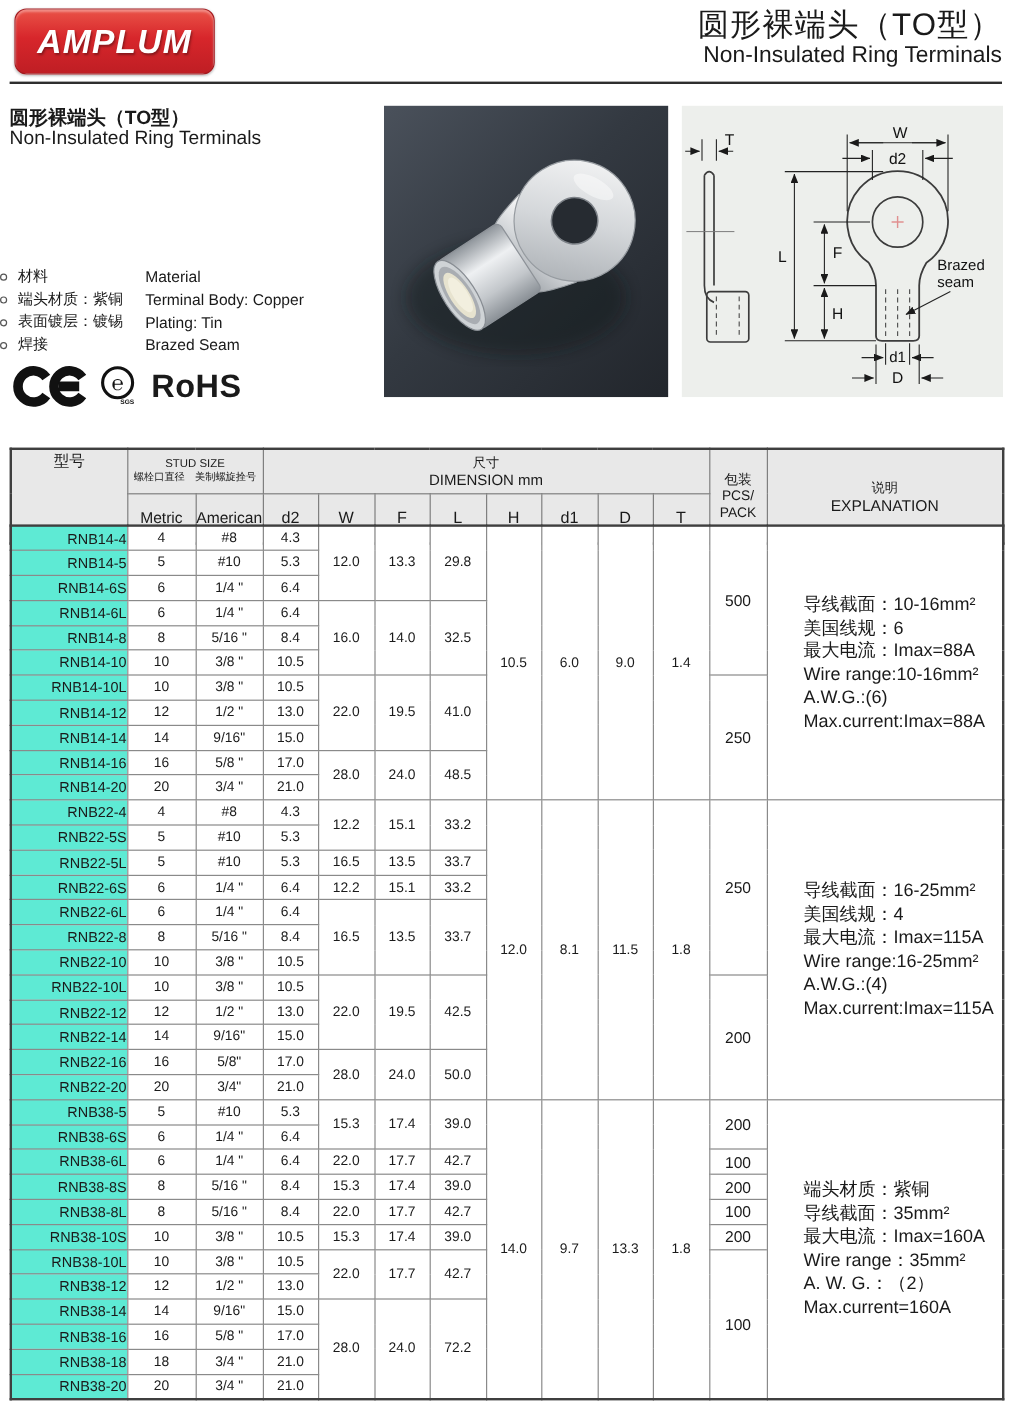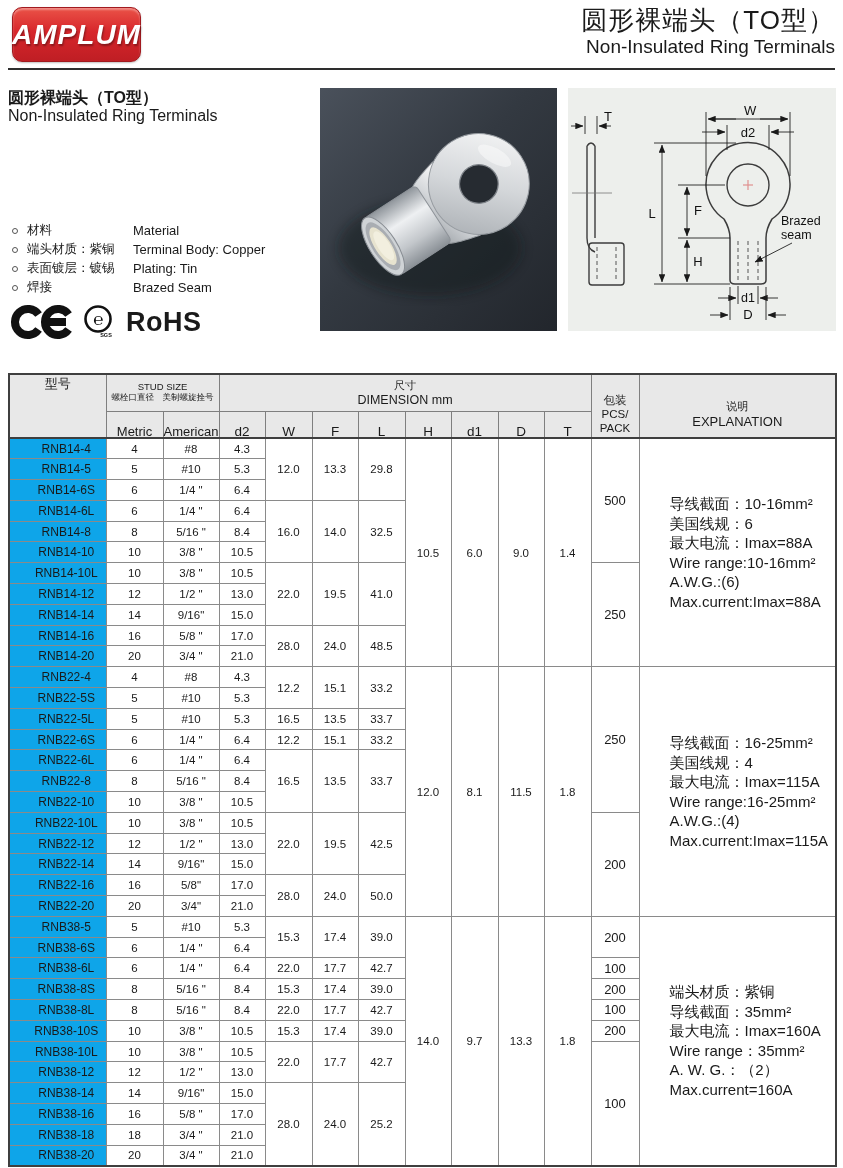--- a/index.html
+++ b/index.html
@@ -1,55 +1,55 @@
 <!DOCTYPE html>
 <html><head>
 <meta charset="utf-8">
 <style>
   * { margin:0; padding:0; box-sizing:border-box; }
   body { background:#fff; font-family:"Liberation Sans", sans-serif; }
   .page { position:relative; width:843px; height:1168px; background:#fff; overflow:hidden; color:#1a1a1a; }
   .abs { position:absolute; }
 
   
-  .logo { left:12px; top:7px; width:129px; height:55px; border-radius:10px;
+  .logo { left:12px; top:7px; width:167px; height:55px; border-radius:10px;
           background:linear-gradient(180deg,#ea5247 0%,#d7262b 45%,#bf1e24 100%);
           border:1px solid #a21a1f; display:flex; align-items:center; justify-content:center;
           box-shadow:inset 0 2px 2px rgba(255,255,255,.35), 0 1px 2px rgba(0,0,0,.25); }
   .logo span { color:#fff; font-size:28px; font-weight:bold; font-style:italic; letter-spacing:1px;
                text-shadow:1px 2px 2px rgba(0,0,0,.35); }
   .title-zh { right:8px; top:3px; font-size:26px; letter-spacing:1px; }
   .title-en { right:8px; top:36px; font-size:19px; }
   .divider { left:8px; top:68px; width:827px; height:2px; background:#2e2e2e; }
 
   
   .intro-zh { left:8px; top:88px; font-size:16px; font-weight:bold; }
   .intro-en { left:8px; top:107px; font-size:16px; }
-  .mat-list { left:12px; top:221px; width:300px; }
+  .mat-list { left:0; top:221px; width:300px; }
   .mat-row { display:flex; align-items:center; height:19px; }
   .mat-bullet { width:6px; height:6px; border:1.5px solid #555; border-radius:50%; margin-right:9px; flex:0 0 auto; }
   .mat-zh { width:100px; font-size:12.5px; }
   .mat-en { font-size:13px; margin-left:6px; }
   .certs { left:10px; top:302px; height:40px; display:flex; align-items:center; }
   .rohs { font-size:27px; font-weight:bold; letter-spacing:.5px; margin-left:8px;text-align:right; }
 
   .photo { left:320px; top:88px; width:237px; height:243px; }
   .diagram { left:568px; top:88px; width:268px; height:243px; }
 
   
   table { border-collapse:collapse; table-layout:fixed; }
   .head-table { left:8px; top:373px; width:829px; }
   .body-table { left:8px; top:437px; width:829px; }
   .head-table, .body-table { position:absolute; }
   .head-table { border:2px solid #3f3f3f; background:#e8e8e8; }
   .body-table { border:2px solid #3f3f3f; }
   .head-table th { border:1px solid #7f7f7f; font-weight:normal; text-align:center; vertical-align:middle; padding:0; }
   .body-table td { border:1px solid #8a8a8a; text-align:center; vertical-align:middle;
                    font-size:11.5px; height:20.8px; padding:0; background:#fff; }
-  .body-table td.item { background:#0ea5e9; text-align:center; padding-left:17px; font-size:12px; }
+  .body-table td.item { background:#5eead4; text-align:right; padding-left:17px; font-size:12px; }
   .body-table td.pack { font-size:13px; }
   .body-table td.expl { text-align:left; padding-left:30px; font-size:15px; line-height:19.5px;
                         white-space:pre-line; }
   .h-item-zh { font-size:13px; display:block; }
   .h-item-en { font-size:13px; display:block;margin-top:44px; }
   .h-stud-en { font-size:9.5px; display:block; }
   .h-stud-zh { display:flex; justify-content:space-between; padding:0 5px; font-size:8.5px; }
   .h-dim-zh { font-size:11px; display:block; }
   .h-dim-en { font-size:12.5px; display:block; }
   .h-line3 { font-size:11.5px; display:block; line-height:14px; }
@@ -587,21 +587,21 @@
           <td>1/2 "</td>
           <td>13.0</td>
         </tr>
         <tr>
           <td class="item">RNB38-14</td>
           <td>14</td>
           <td>9/16"</td>
           <td>15.0</td>
           <td rowspan="4">28.0</td>
           <td rowspan="4">24.0</td>
-          <td rowspan="4">25.2</td>
+          <td rowspan="4">72.2</td>
         </tr>
         <tr>
           <td class="item">RNB38-16</td>
           <td>16</td>
           <td>5/8 "</td>
           <td>17.0</td>
         </tr>
         <tr>
           <td class="item">RNB38-18</td>
           <td>18</td>

